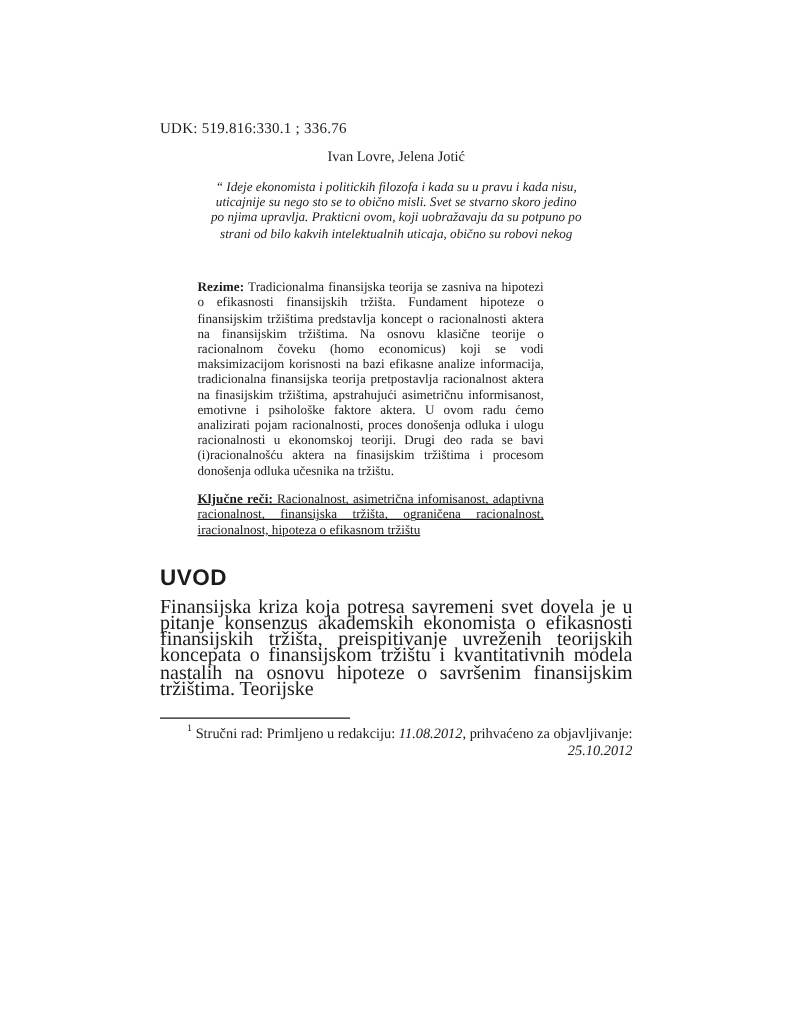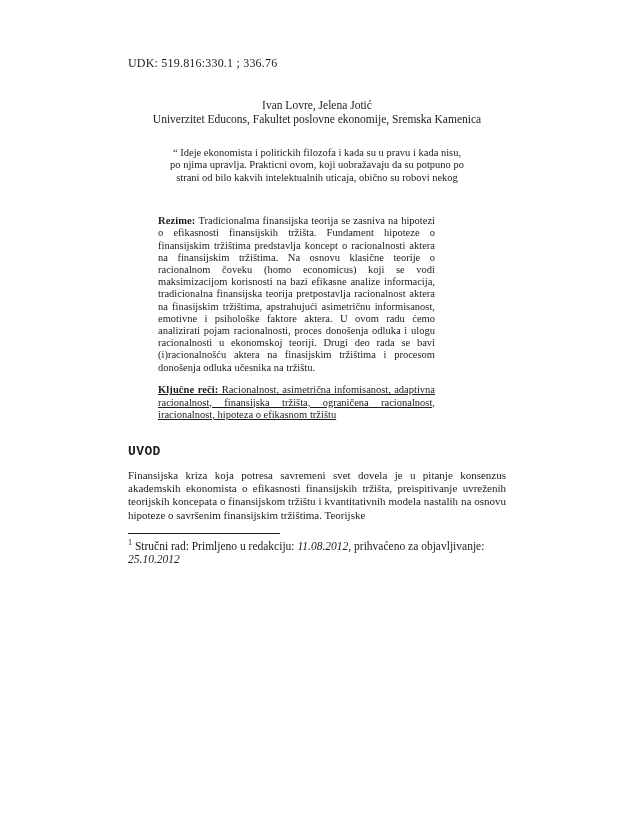--- a/index.html
+++ b/index.html
@@ -1,21 +1,21 @@
 <!DOCTYPE html>
 <html><head>
 <meta charset="utf-8">
 <style>
   html, body { margin: 0; padding: 0; background: #ffffff; }
   .page {
     position: relative;
     width: 634px;
     height: 820px;
     box-sizing: border-box;
-    padding: 56px 128px 0 128px;
+    padding: 95px 128px 0 128px;
     background: #ffffff;
     color: #1b1b1b;
     font-family: "Liberation Serif", serif;
     overflow: hidden;
   }
   .udk {
     font-size: 12px;
     line-height: 14px;
     letter-spacing: 0.2px;
   }
@@ -23,86 +23,87 @@
     margin: 13px 0 0 0;
     font-family: "DejaVu Serif", serif;
     font-size: 16.5px;
     line-height: 20px;
     font-weight: bold;
     text-align: center;
     letter-spacing: 0.2px;
   }
   .paper-title sup { font-size: 10px; line-height: 0; }
   .authors-block {
-    margin-top: 29px;
+    margin-top: 11px;
     text-align: center;
     font-size: 11.5px;
     line-height: 13.5px;
   }
   .epigraph {
-    margin-top: 21px;
+    margin-top: 11px;
     text-align: center;
+    font-style: italic;
     font-size: 10.5px;
     line-height: 12.4px;
   }
   .abstract, .keywords {
     margin-left: 30px;
     margin-right: 71px;
     text-align: justify;
     font-size: 10.5px;
     line-height: 12.2px;
   }
   .abstract { margin-top: 31px; }
   .keywords { margin-top: 5px; text-decoration: underline; }
   .abstract b, .keywords b { letter-spacing: 0.1px; }
   .section-heading {
     margin: 23px 0 0 0;
-    font-family: Liberation Mono, monospace;
-    font-size: 13px;
+    font-family: Liberation Sans, sans-serif;
+    font-size: 18px;
     line-height: 16px;
     font-weight: bold;
     letter-spacing: 0.4px;
   }
   .body-para {
     margin-top: 9px;
     text-align: justify;
-    font-size: 11px;
+    font-size: 16px;
     line-height: 13.2px;
     font-family: Liberation Serif, serif;
   }
   .footnote-rule {
     margin-top: 10px;
     width: 152px;
     height: 0;
     border-top: 1.6px solid #1b1b1b;
   }
   .footnote {
     margin-top: 6px;
     font-size: 11.5px;
     line-height: 13.5px;
-    text-align: left;
+    text-align: right;
   }
   .footnote sup { font-size: 8px; line-height: 0; }
   .footnote i { font-style: italic; }
 </style>
 </head>
 <body>
 
 <div class="page">
 
   <div class="udk">UDK: 519.816:330.1 ; 336.76</div>
 
 
   <div class="authors-block">
     <div>Ivan Lovre, Jelena Jotić</div>
-    <div>Univerzitet Educons, Fakultet poslovne ekonomije, Sremska Kamenica</div>
   </div>
 
   <div class="epigraph">
     <div>“ Ideje ekonomista i politickih filozofa i kada su u pravu i kada nisu,</div>
+    <div>uticajnije su nego sto se to obično misli. Svet se stvarno skoro jedino</div>
     <div>po njima upravlja. Prakticni ovom, koji uobražavaju da su potpuno po</div>
     <div>strani od bilo kakvih intelektualnih uticaja, obično su robovi nekog</div>
   </div>
 
   <p class="abstract"><b>Rezime:</b><span> Tradicionalma finansijska teorija se zasniva na hipotezi o efikasnosti finansijskih tržišta. Fundament hipoteze o finansijskim tržištima predstavlja koncept o racionalnosti aktera na finansijskim tržištima. Na osnovu klasične teorije o racionalnom čoveku (homo economicus) koji se vodi maksimizacijom korisnosti na bazi efikasne analize informacija, tradicionalna finansijska teorija pretpostavlja racionalnost aktera na finasijskim tržištima, apstrahujući asimetričnu informisanost, emotivne i psihološke faktore aktera. U ovom radu ćemo analizirati pojam racionalnosti, proces donošenja odluka i ulogu racionalnosti u ekonomskoj teoriji. Drugi deo rada se bavi (i)racionalnošću aktera na finasijskim tržištima i procesom donošenja odluka učesnika na tržištu.</span></p>
 
   <p class="keywords"><b>Ključne reči:</b><span> Racionalnost, asimetrična infomisanost, adaptivna racionalnost, finansijska tržišta, ograničena racionalnost, iracionalnost, hipoteza o efikasnom tržištu</span></p>
 
   <h2 class="section-heading">UVOD</h2>
 

